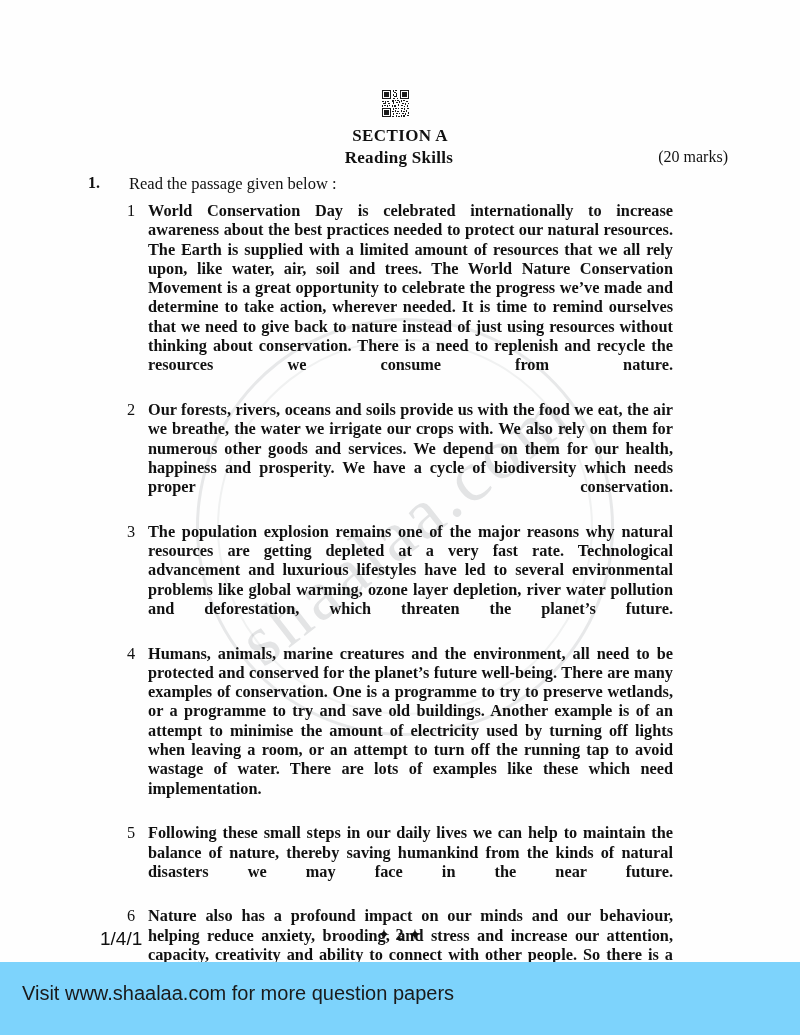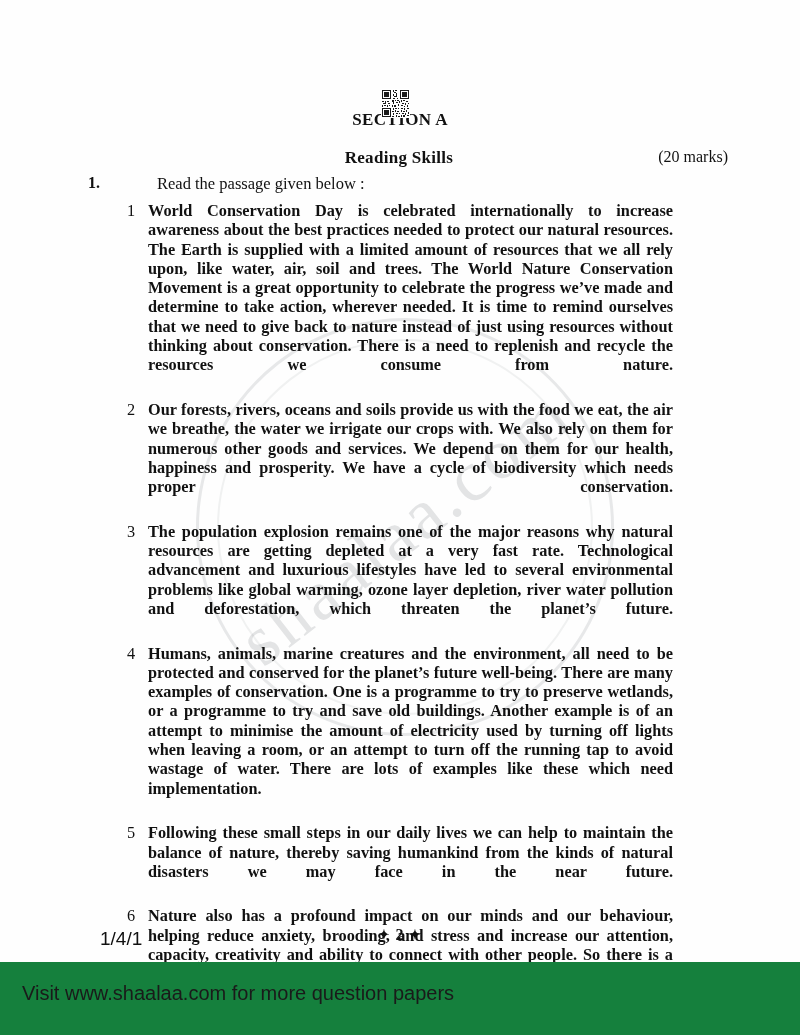--- a/index.html
+++ b/index.html
@@ -83,21 +83,21 @@
     position: absolute;
     left: 0;
     top: 0;
     width: 800px;
     z-index: 3;
   }
 
   .section-title {
     position: absolute;
     left: 0;
-    top: 110px;
+    top: 126px;
     width: 800px;
     text-align: center;
     font-size: 17px;
     font-weight: bold;
     letter-spacing: 0.4px;
   }
   .section-subtitle {
     position: absolute;
     left: 0;
     top: 148px;
@@ -127,21 +127,20 @@
     left: 0;
     top: 0;
     font-size: 16px;
     font-weight: bold;
   }
   .q-text {
     position: absolute;
     left: 41px;
     top: 0;
     font-size: 16.5px;
-    margin-left: 28px;
   }
 
   
   .passage {
     position: absolute;
     left: 127px;
     top: 201px;
     width: 546px;
   }
   .para {
@@ -194,21 +193,21 @@
     vertical-align: 1px;
   }
 
   
   .banner {
     position: absolute;
     left: 0;
     top: 962px;
     width: 800px;
     height: 73px;
-    background: #15803d;
+    background: #7dd3fc;
   }
   .banner-text {
     position: absolute;
     left: 22px;
     top: 20px;
     font-family: "Liberation Sans", sans-serif;
     font-size: 20px;
     color: #1a1a1a;
   }
 </style>

